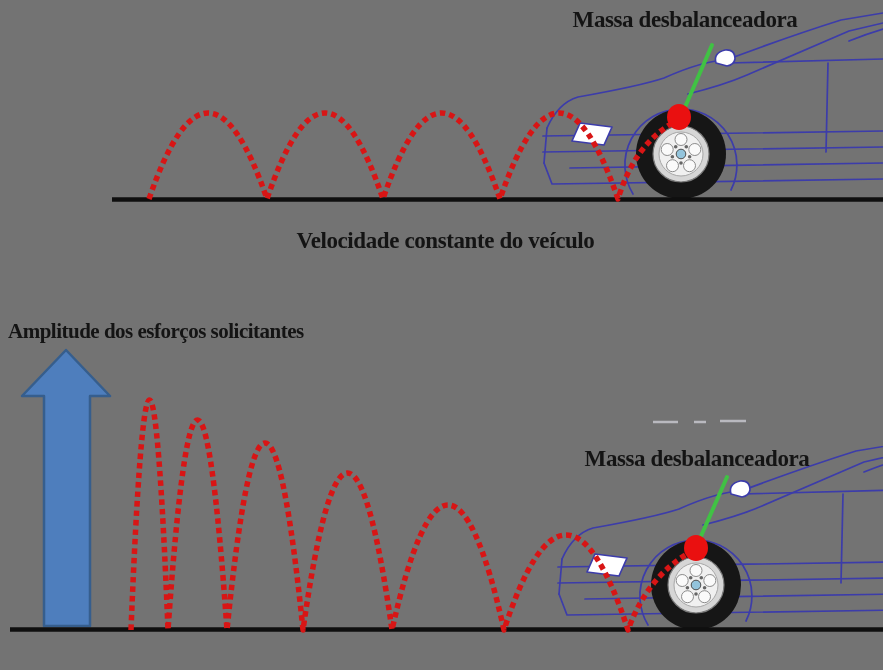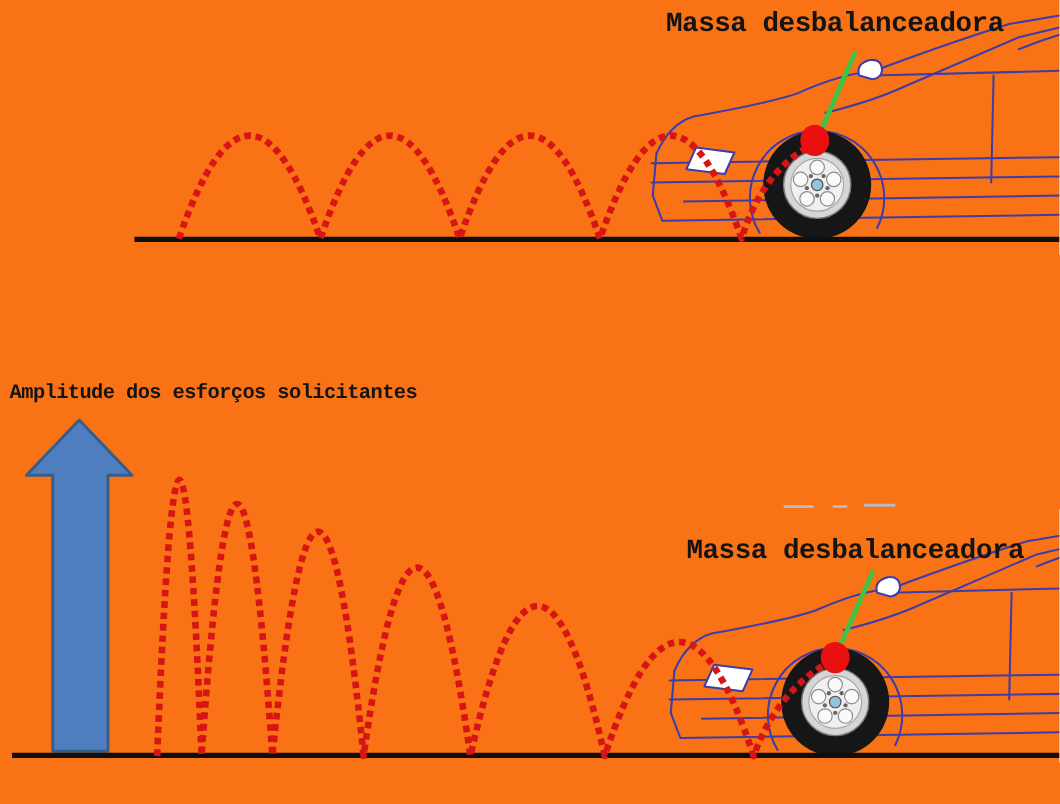--- a/index.html
+++ b/index.html
@@ -3,42 +3,42 @@
 <meta charset="utf-8">
 <style>
   :root{
     --arc-red:#d81515; --car-line:#3c3caa; --tire:#161616; --rim-outer:#d6d6d6;
     --rim-inner:#f0f0f0; --hub:#93c4dc; --mass-red:#ea1010; --pointer-green:#40c244;
     --arrow-fill:#4e7ebd; --arrow-edge:#365e8d; --ground:#0f0f0f; --text:#141414;
     --artifact:#b9b9bf;
   }
   html,body{margin:0;padding:0;background:#ffffff;}
   .stage{
-    position:relative; width:883px; height:670px; background:#f97316;
-    font-family:Liberation Mono, monospace; overflow:hidden;
+    position:relative; width:883px; height:670px; background:#737373;
+    font-family:Liberation Serif, serif; overflow:hidden;
   }
   svg.art{position:absolute;left:0;top:0;}
   .car-line{stroke:var(--car-line); fill:none; stroke-width:1.7; stroke-linejoin:round; stroke-linecap:round;}
   .car-fill{fill:#ffffff;}
   .tire{fill:var(--tire); stroke:none;}
   .rim-outer{fill:var(--rim-outer); stroke:#7a7a7a; stroke-width:1.2;}
   .rim-inner{fill:var(--rim-inner); stroke:#a7a7a7; stroke-width:1;}
   .spoke-hole{fill:#fafafa; stroke:#8c8c8c; stroke-width:1;}
   .hub{fill:var(--hub); stroke:#4d4d4d; stroke-width:1;}
   .lug{fill:#666666;}
   .ground-line{stroke:var(--ground); stroke-width:4.5; stroke-linecap:butt;}
   .bounce{stroke:var(--arc-red); stroke-width:5.5; fill:none; stroke-dasharray:5.5 4; stroke-linejoin:round;}
   .pointer{stroke:var(--pointer-green); stroke-width:4; stroke-linecap:round;}
   .mass{fill:var(--mass-red);}
   .arrow{fill:var(--arrow-fill); stroke:var(--arrow-edge); stroke-width:2.5; stroke-linejoin:round;}
   .artifact-dash{stroke:var(--artifact); stroke-width:2.5;}
   .label{position:absolute; color:var(--text); font-weight:bold; line-height:1.05; white-space:nowrap;}
   .label.center{text-align:center;}
   .lbl-23{font-size:23px; letter-spacing:-0.4px;}
-  .lbl-21{font-size:17px; letter-spacing:-0.5px;}
+  .lbl-21{font-size:21px; letter-spacing:-0.5px;}
 </style>
 </head>
 <body>
 
 <div class="stage">
 
   <svg class="art" width="883" height="670" viewBox="0 0 883 670">
     <defs>
       <g id="car-shape">
 
@@ -88,18 +88,19 @@
       <use href="#car-shape" transform="translate(15,431)"></use>
       <line class="ground-line" x1="10" y1="629.5" x2="883" y2="629.5"></line>
       <path id="bottom-bounce" class="bounce" d="M131 630 Q149.5 170 168 630 Q197.5 210 227 630 Q265 256 303 630 Q347.5 316 392 630 Q448 380 504 630 Q566 440 628 630 Q648.4 573.3 696 549"></path>
       <line class="pointer" x1="727" y1="477" x2="698" y2="543"></line>
       <ellipse class="mass" cx="696" cy="548" rx="12" ry="13"></ellipse>
     </g>
   </svg>
 
   <div class="label center lbl-23" style="left:555px; top:8px; width:260px;">Massa desbalanceadora</div>
 
+  <div class="label center lbl-23" style="left:238px; top:229px; width:415px;">Velocidade constante do veículo</div>
 
   <div class="label lbl-21" style="left:8px; top:320px; width:430px;">Amplitude dos esforços solicitantes</div>
 
   <div class="label center lbl-23" style="left:572px; top:447px; width:250px;">Massa desbalanceadora</div>
 
 </div>
 
 </body></html>

